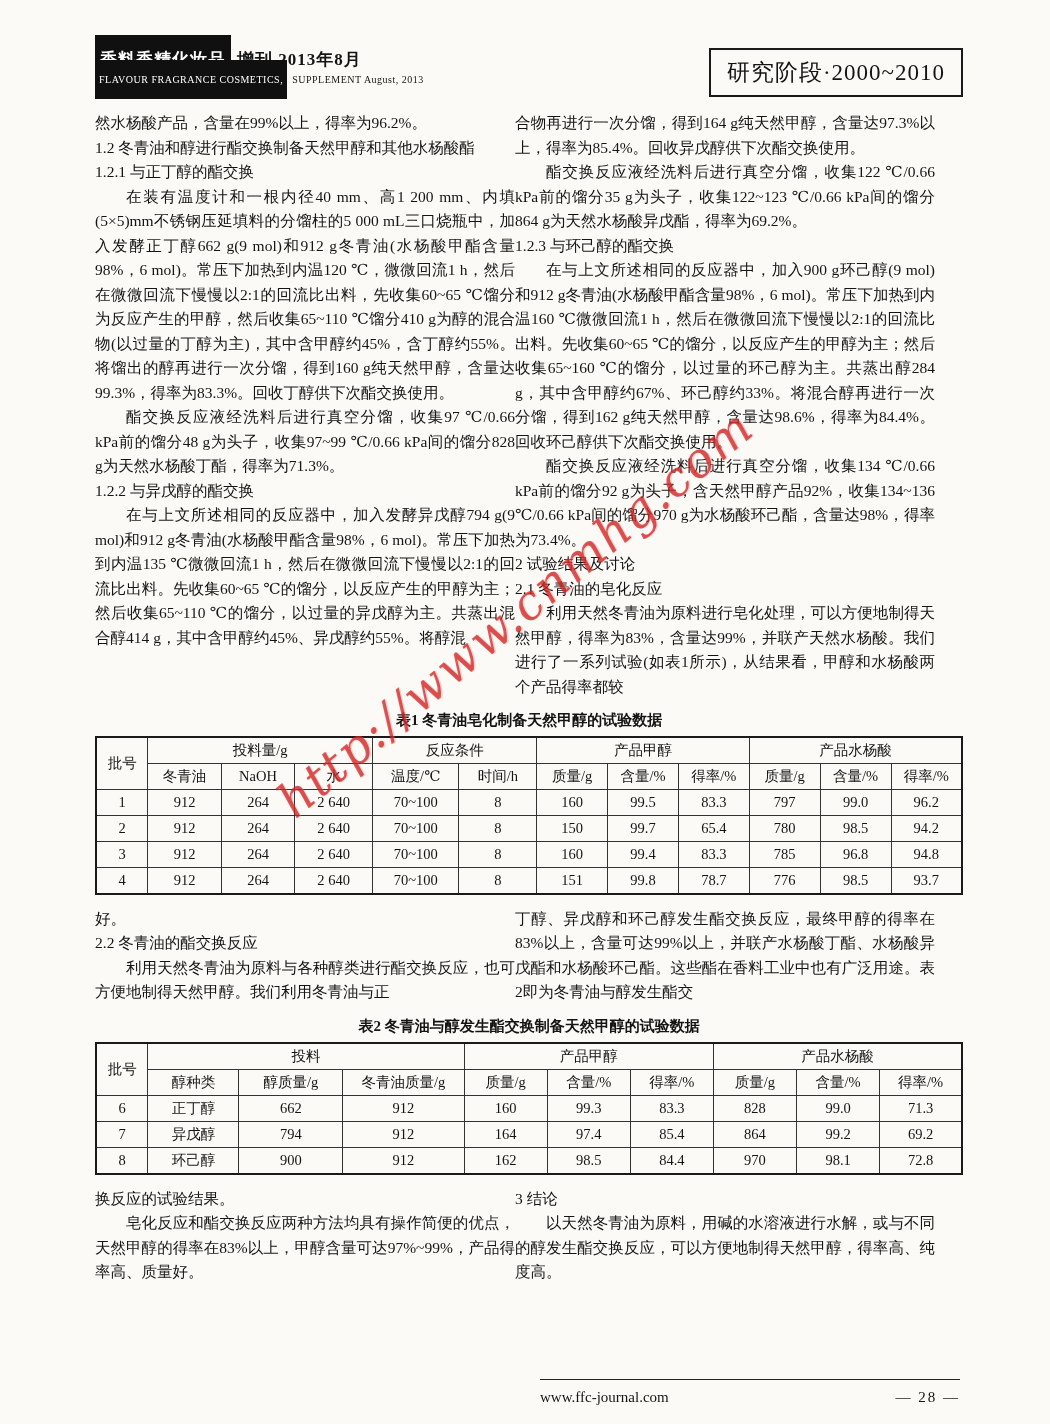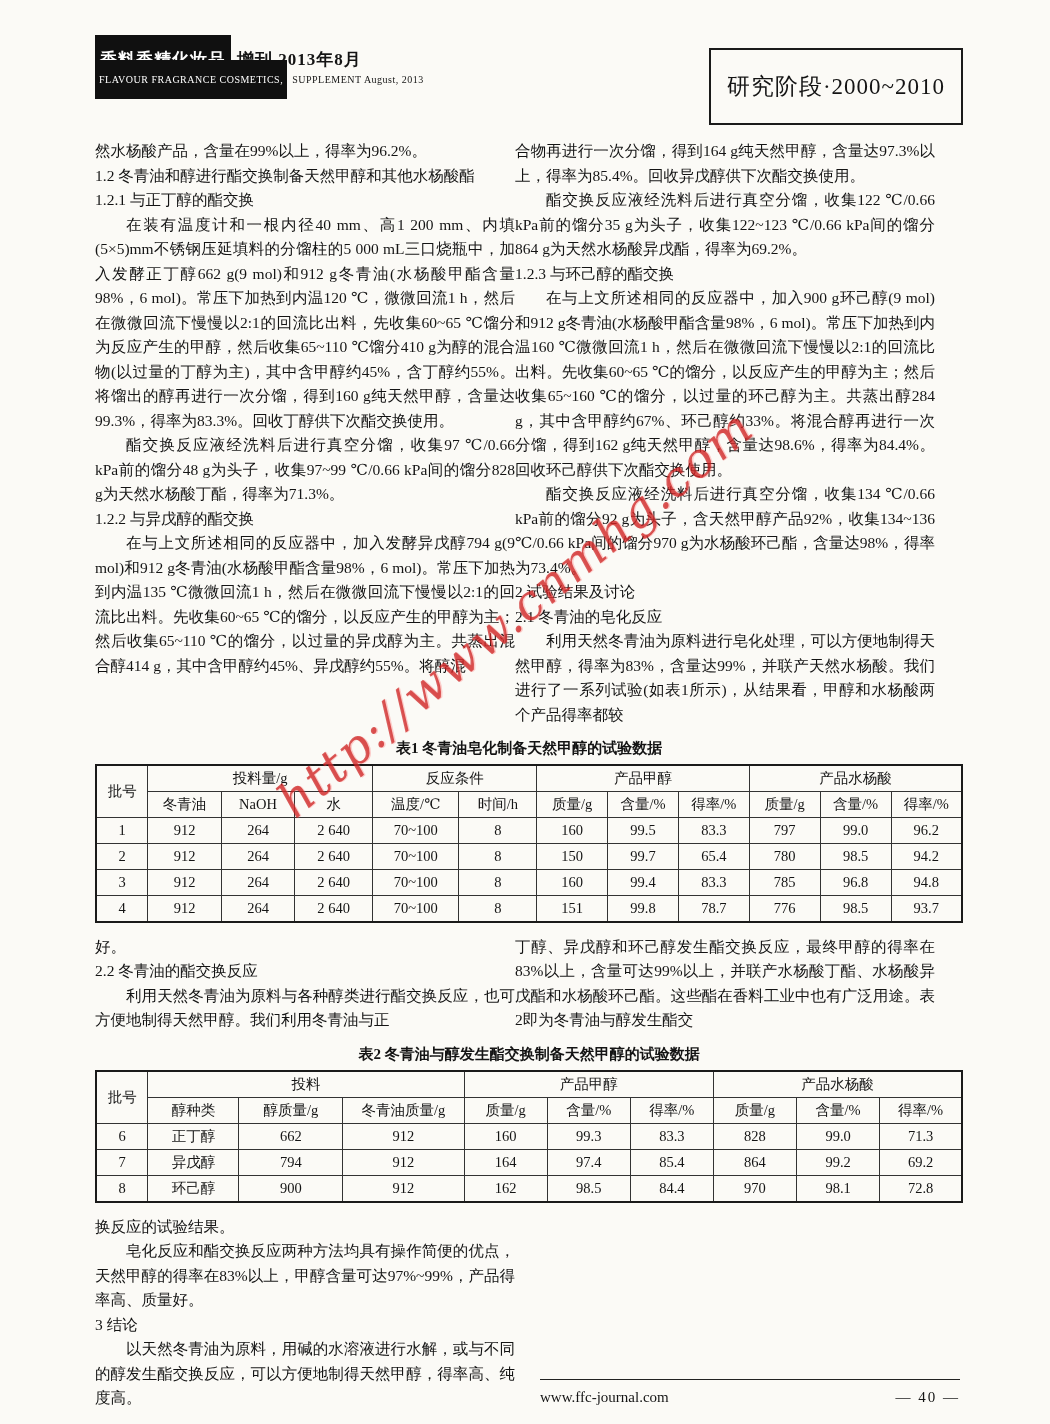--- a/index.html
+++ b/index.html
@@ -11,21 +11,21 @@
   }
   .content { position: absolute; left: 95px; top: 48px; width: 868px; }
 
   
   .hdr { display: flex; justify-content: space-between; align-items: flex-start; margin-bottom: 14px; }
   .mast-line1 { font-size: 17px; font-weight: bold; letter-spacing: 1px; }
   .mast-black { background: #101010; color: #fff; padding: 15px 5px; margin-right: 6px; }
   .mast-line2 { font-size: 10px; margin-top: 3px; letter-spacing: .5px; }
   .mast-black-sm { background: #101010; color: #fff; padding: 14px 4px; margin-right: 5px; }
   .stage-box {
-    border: 2px solid #1a1a1a; padding: 21px 16px; font-size: 23px;
+    border: 2px solid #1a1a1a; padding: 7px 16px; font-size: 23px;
     letter-spacing: 1px; white-space: nowrap;
   }
 
   
   .cols { display: flex; }
   .col { width: 420px; font-size: 15.5px; line-height: 24.5px; text-align: justify; }
   .col p { margin: 0; }
   .indent { text-indent: 2em; }
   .hd { font-weight: normal; margin: 0; }
 
@@ -274,34 +274,34 @@
             <td>162</td>
             <td>98.5</td>
             <td>84.4</td>
             <td>970</td>
             <td>98.1</td>
             <td>72.8</td>
           </tr>
         </tbody>
     </table>
 
-    <div class="cols" style="margin-top:12px;flex-direction:column;">
+    <div class="cols" style="margin-top:12px;">
       <div class="col">
         <p>换反应的试验结果。</p>
         <p class="indent">皂化反应和酯交换反应两种方法均具有操作简便的优点，天然甲醇的得率在83%以上，甲醇含量可达97%~99%，产品得率高、质量好。</p>
       </div>
       <div class="col">
         <p class="hd">3 结论</p>
         <p class="indent">以天然冬青油为原料，用碱的水溶液进行水解，或与不同的醇发生酯交换反应，可以方便地制得天然甲醇，得率高、纯度高。</p>
       </div>
     </div>
 
   </div>
 
   <div class="footer">
     <div class="footer-line"></div>
     <div class="footer-row">
       <span>www.ffc-journal.com</span>
-      <span class="page-num">— 40 —</span>
+      <span class="page-num">— 28 —</span>
     </div>
   </div>
 
 </div>
 
 </body></html>

